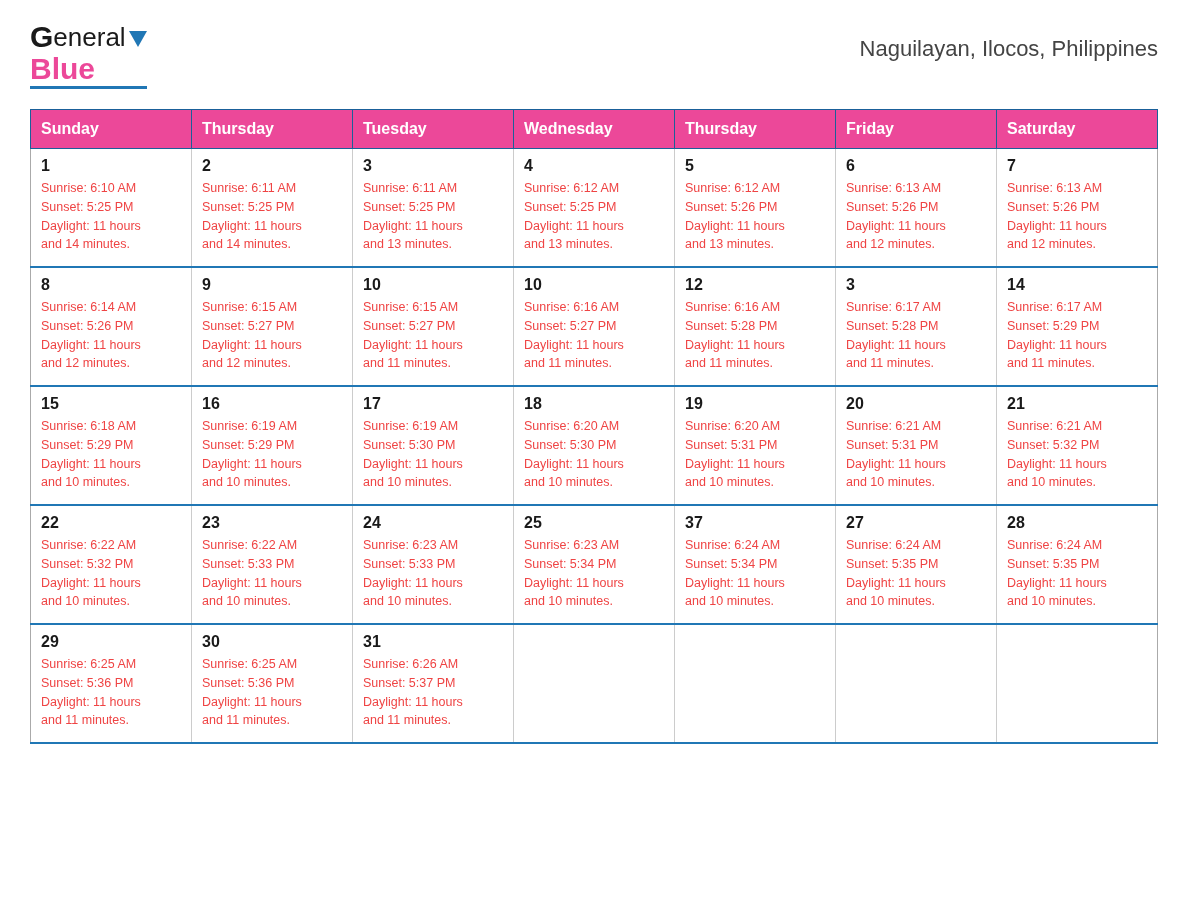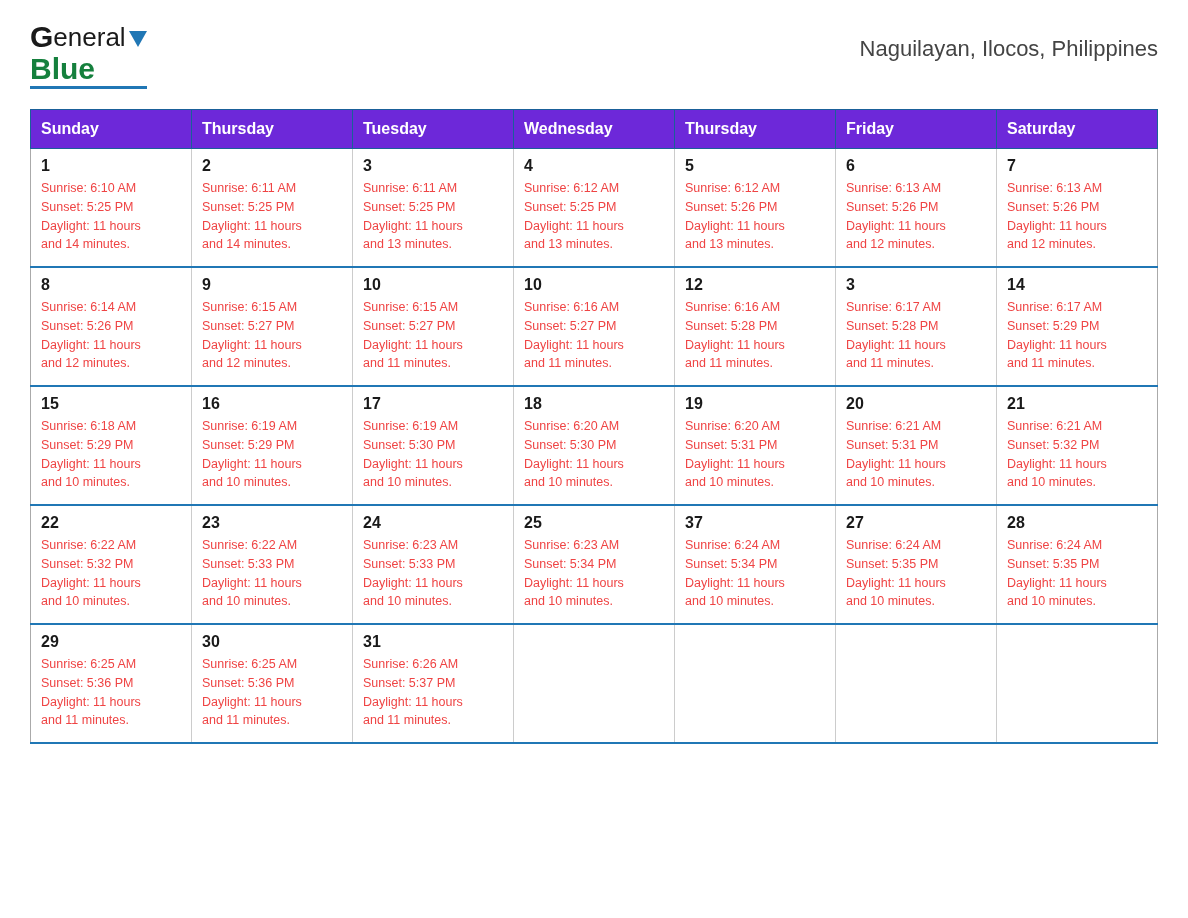--- a/index.html
+++ b/index.html
@@ -35,21 +35,21 @@
       margin-top: 16px;
     }
 
     .calendar-table {
       width: 100%;
       border-collapse: collapse;
       border: 1px solid #aaa;
     }
 
     .calendar-table thead tr th {
-      background-color: #6d28d9;
+      background-color: #ec4899;
       color: #ffffff;
       font-size: 16px;
       font-weight: bold;
       padding: 10px 10px;
       text-align: left;
       border: 1px solid #1a6099;
     }
 
     .calendar-table tbody tr {
       border-bottom: 2px solid #2077b5;
@@ -123,21 +123,21 @@
       border-top: 16px solid #2077b5;
       margin-left: 3px;
       vertical-align: middle;
       position: relative;
       top: 2px;
     }
 
     .logo-row2 {
       font-size: 30px;
       font-weight: bold;
-      color: #15803d;
+      color: #ec4899;
       margin-top: -2px;
     }
 
     .underline-blue {
       border-bottom: 3px solid #2077b5;
       width: 100%;
     }
   </style>
 </head>
 <body>

